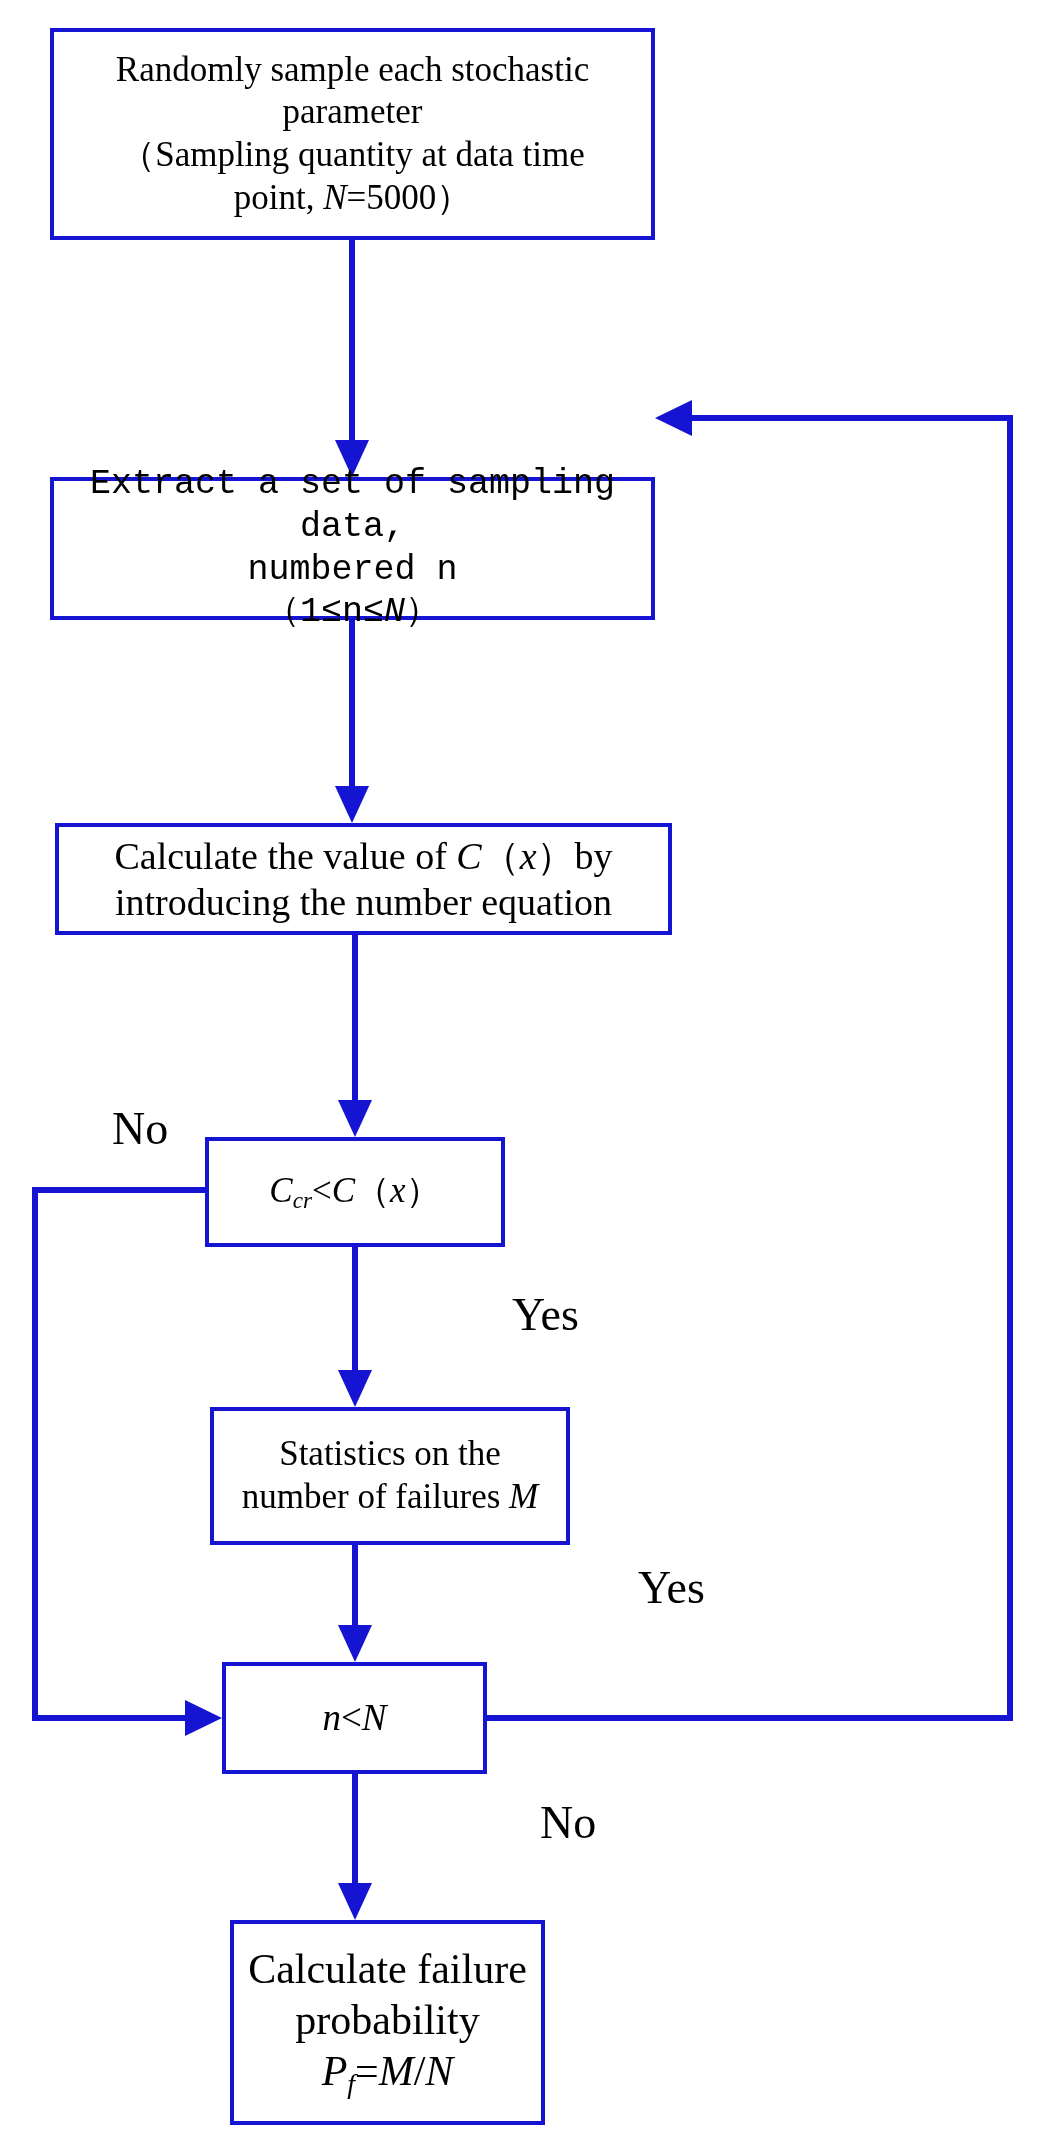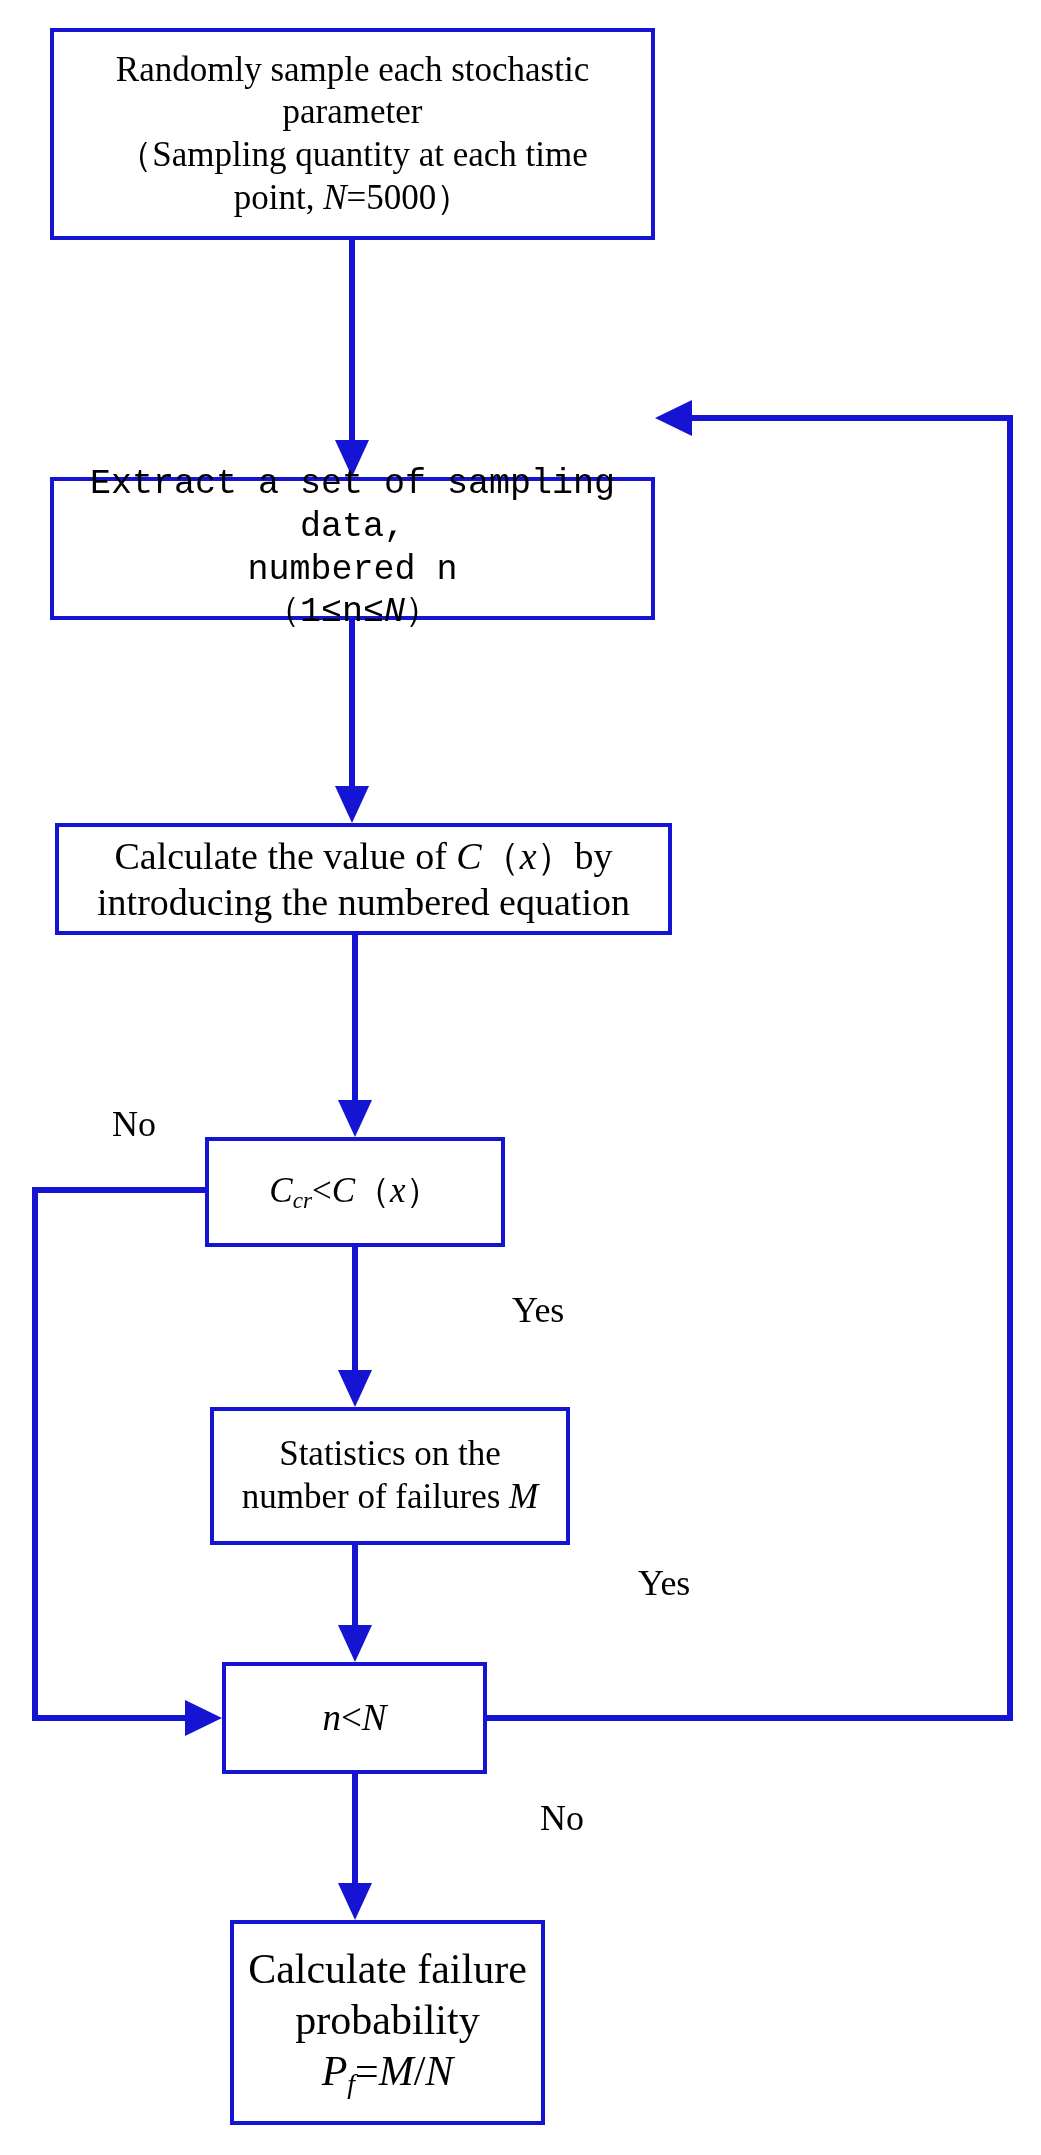--- a/index.html
+++ b/index.html
@@ -5,21 +5,21 @@
   html,body{margin:0;padding:0;background:#ffffff;}
   body{width:1041px;height:2155px;position:relative;overflow:hidden;
        font-family:"Liberation Serif","DejaVu Serif",serif;color:#000;}
   #canvas{position:absolute;left:0;top:0;width:1041px;height:2155px;}
   svg.lines{position:absolute;left:0;top:0;width:1041px;height:2155px;pointer-events:none;}
 
   .node{position:absolute;border:4px solid #1414d2;background:#ffffff;
         box-sizing:border-box;display:flex;align-items:center;justify-content:center;}
   .node .txt{display:block;width:100%;text-align:center;line-height:1.22;
              font-size:34px;padding:0 8px;box-sizing:border-box;}
-  .edge-label{position:absolute;font-size:36px;line-height:1;white-space:nowrap;}
+  .edge-label{position:absolute;font-size:46px;line-height:1;white-space:nowrap;}
   i.v{font-style:italic;}
   sub{font-size:0.66em;font-style:italic;vertical-align:-0.28em;}
 
   
   #n1{left:50px;  top:28px;   width:605px; height:212px;}
   #n2{left:50px;  top:477px;  width:605px; height:143px;font-family:Liberation Mono, monospace;}
   #n3{left:55px;  top:823px;  width:617px; height:112px;}
   #n4{left:205px; top:1137px; width:300px; height:110px;justify-content:flex-end;}
   #n5{left:210px; top:1407px; width:360px; height:138px;}
   #n6{left:222px; top:1662px; width:265px; height:112px;}
@@ -75,37 +75,37 @@
 
       <line x1="355" y1="1774" x2="355" y2="1887"></line>
       <polygon points="338,1883 372,1883 355,1920" fill="#1414d2" stroke="none"></polygon>
     </g>
   </svg>
 
   <div class="node" id="n1">
     <span class="txt">
       <span>Randomly sample each stochastic</span><br>
       <span>parameter</span><br>
-      <span>（Sampling quantity at each time</span><br>
+      <span>（Sampling quantity at data time</span><br>
       point, <i class="v">N</i>=<span>5000</span>）
     </span>
   </div>
 
   <div class="node" id="n2">
     <span class="txt">
       <span>Extract a set of sampling data,</span><br>
       <span>numbered n</span><br>
       （1≤n≤<i class="v">N</i>）
     </span>
   </div>
 
   <div class="node" id="n3">
     <span class="txt">
       Calculate the value of <i class="v">C</i>（<i class="v">x</i>）by<br>
-      <span>introducing the numbered equation</span>
+      <span>introducing the number equation</span>
     </span>
   </div>
 
   <div class="node" id="n4">
     <span class="txt">
       <i class="v">C</i><sub>cr</sub>&lt;<i class="v">C</i>（<i class="v">x</i>）
     </span>
   </div>
 
   <div class="node" id="n5">

